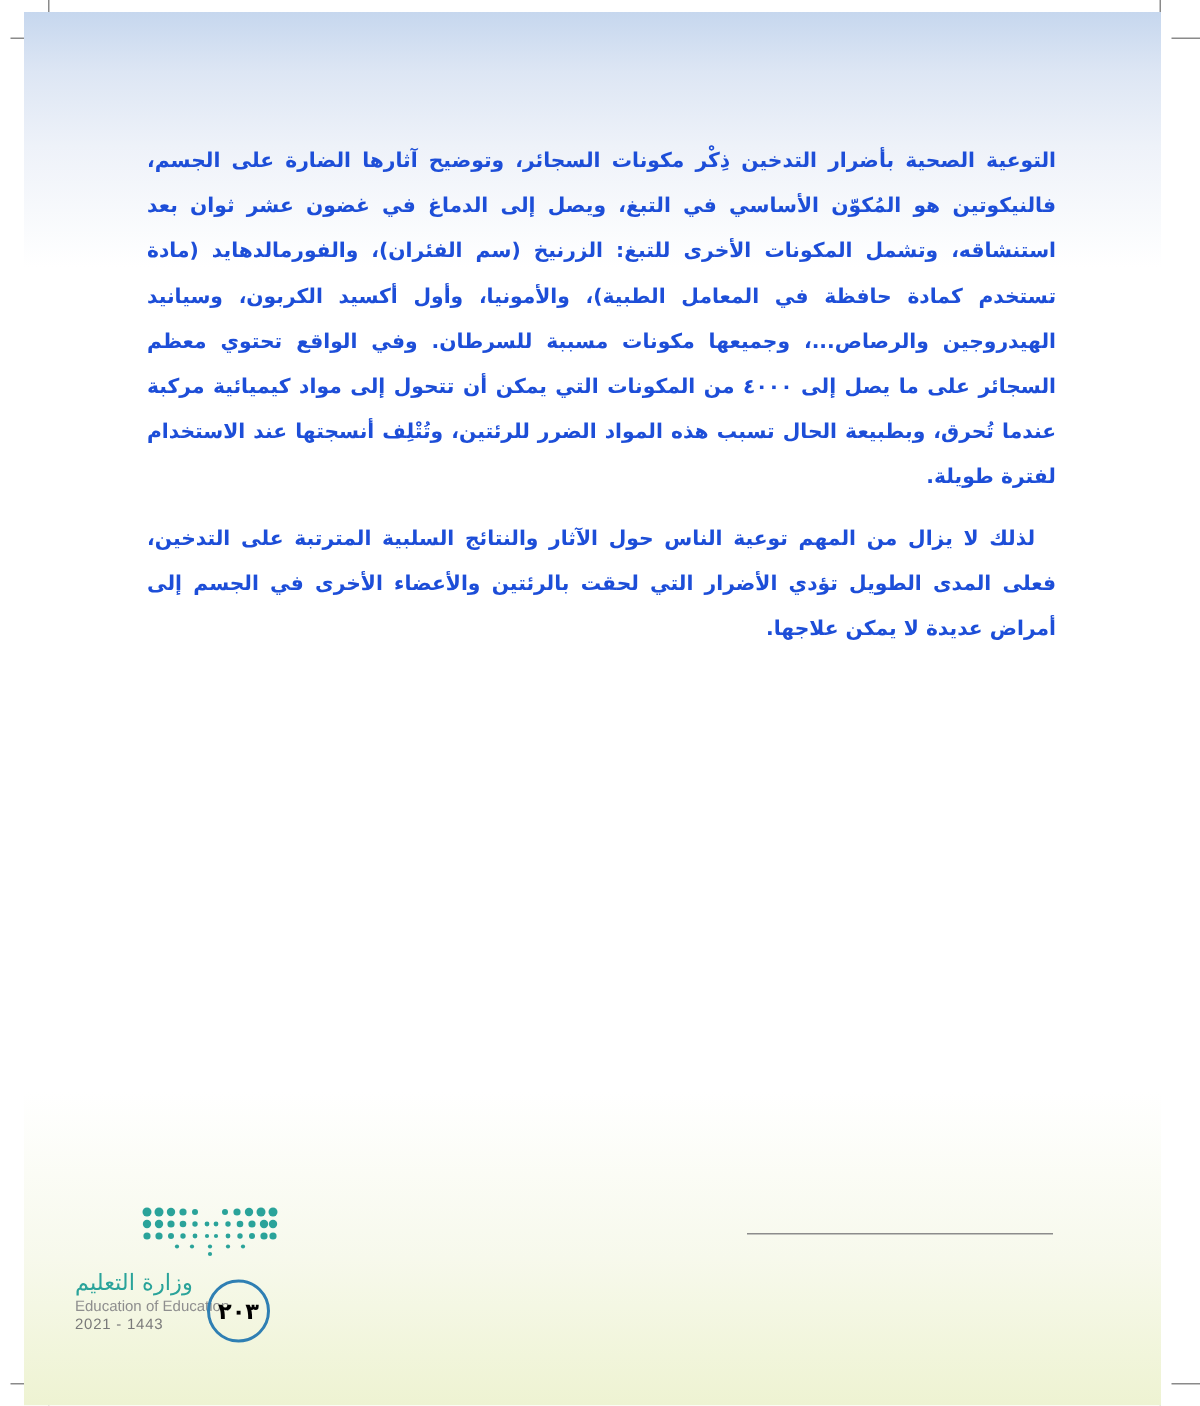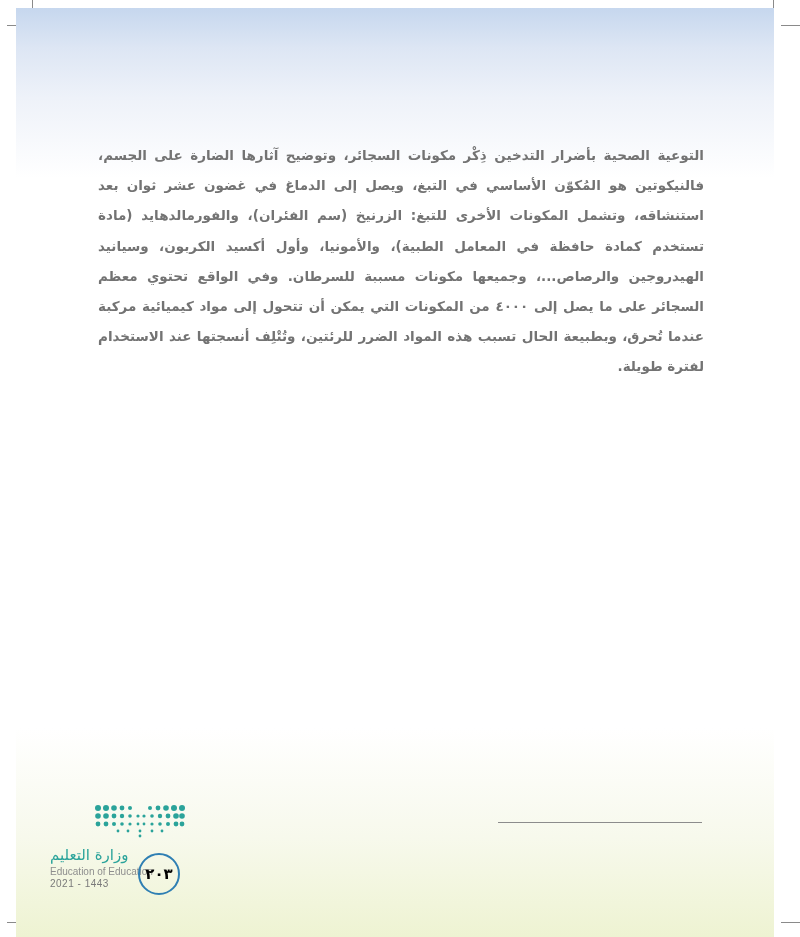--- a/index.html
+++ b/index.html
@@ -37,24 +37,23 @@
     }
     .content {
       position: absolute;
       left: 98px;
       top: 92px;
       width: 606px;
       direction: rtl;
       font-family: "DejaVu Sans", sans-serif;
       font-size: 13.5px;
       font-weight: bold;
-      color: #737373;
+      color: #1d4ed8;
       line-height: 30.2px;
       text-align: justify;
-      margin-top: 48px;
     }
     .content p {
       margin: 0 0 10px 0;
     }
     .content p.second {
       text-indent: 14px;
     }
     .footnote-rule {
       position: absolute;
       left: 498px;
@@ -140,20 +139,21 @@
   <div class="crop" style="left:781px;top:25px;width:19px;height:1px;"></div>
   <div class="crop" style="left:7px;top:922px;width:19px;height:1px;"></div>
   <div class="crop" style="left:32px;top:930px;width:1px;height:7px;"></div>
   <div class="crop" style="left:781px;top:922px;width:19px;height:1px;"></div>
   <div class="crop" style="left:773px;top:930px;width:1px;height:7px;"></div>
 
   <div class="page"></div>
 
   <div class="content">
     <p>التوعية الصحية بأضرار التدخين ذِكْر مكونات السجائر، وتوضيح آثارها الضارة على الجسم، فالنيكوتين هو المُكوّن الأساسي في التبغ، ويصل إلى الدماغ في غضون عشر ثوان بعد استنشاقه، وتشمل المكونات الأخرى للتبغ: الزرنيخ (سم الفئران)، والفورمالدهايد (مادة تستخدم كمادة حافظة في المعامل الطبية)، والأمونيا، وأول أكسيد الكربون، وسيانيد الهيدروجين والرصاص...، وجميعها مكونات مسببة للسرطان. وفي الواقع تحتوي معظم السجائر على ما يصل إلى ٤٠٠٠ من المكونات التي يمكن أن تتحول إلى مواد كيميائية مركبة عندما تُحرق، وبطبيعة الحال تسبب هذه المواد الضرر للرئتين، وتُتْلِف أنسجتها عند الاستخدام لفترة طويلة.</p>
+    <p class="second">لذلك لا يزال من المهم توعية الناس حول الآثار والنتائج السلبية المترتبة على التدخين، فعلى المدى الطويل تؤدي الأضرار التي لحقت بالرئتين والأعضاء الأخرى في الجسم إلى أمراض عديدة لا يمكن علاجها.</p>
   </div>
 
   <div class="footnote-rule"></div>
 
   <svg class="logo-dots" viewBox="0 0 92 34" id="logo-svg">
       <circle cx="4" cy="4" r="3" fill="#2aa39a"></circle>
       <circle cx="12" cy="4" r="3" fill="#2aa39a"></circle>
       <circle cx="20" cy="4" r="2.8" fill="#2aa39a"></circle>
       <circle cx="28" cy="4" r="2.4" fill="#2aa39a"></circle>
       <circle cx="36" cy="4" r="2" fill="#2aa39a"></circle>

